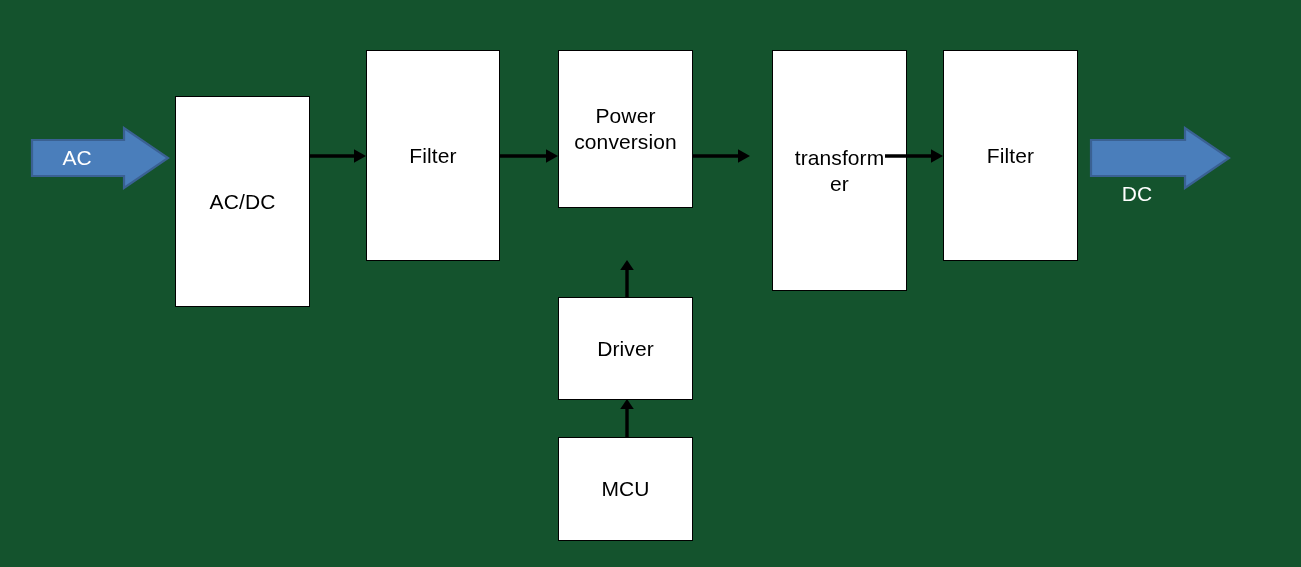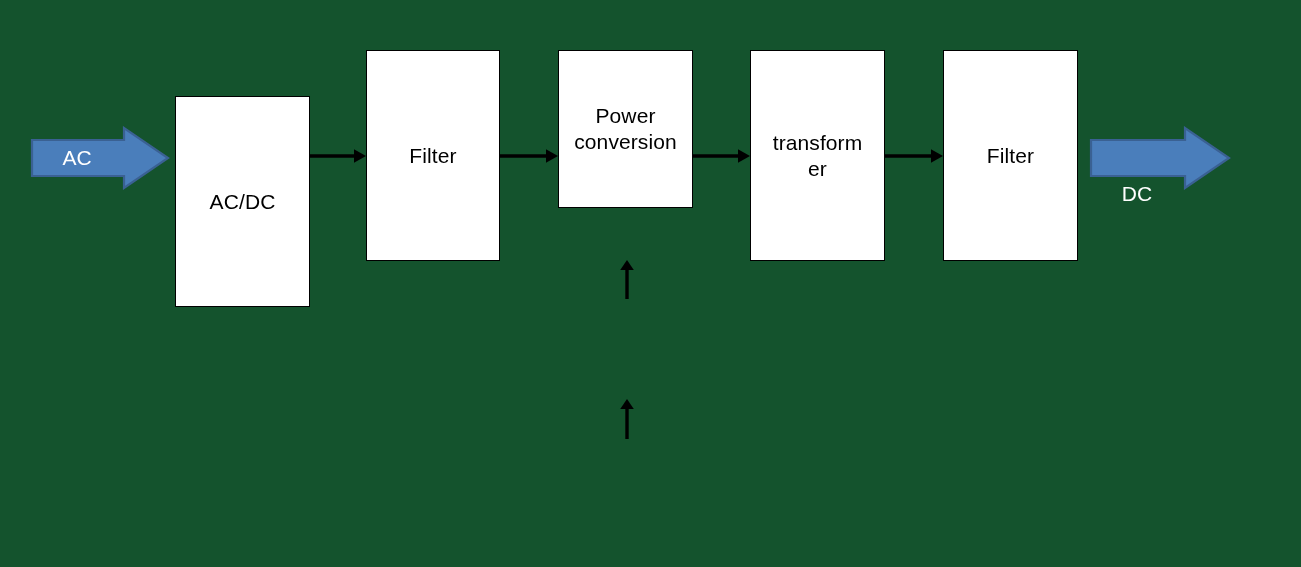--- a/index.html
+++ b/index.html
@@ -87,21 +87,21 @@
   <div class="block" style="left:558px; top:50px; width:135px; height:158px;">
     <span class="block-label">Power
 conversion</span>
   </div>
 
   <svg class="conn" style="left:693px; top:146px;" width="59" height="20" viewBox="0 0 59 20">
     <line x1="0" y1="10" x2="46" y2="10" stroke="#000000" stroke-width="3.4"></line>
     <polygon points="45,3.2 57,10 45,16.8" fill="#000000"></polygon>
   </svg>
 
-  <div class="block" style="left:750px; top:50px; width:135px; height:211px;text-align:center;">
+  <div class="block" style="left:772px; top:50px; width:135px; height:241px;text-align:center;">
     <span class="block-label">transform
 er</span>
   </div>
 
   <svg class="conn" style="left:885px; top:146px;" width="60" height="20" viewBox="0 0 60 20">
     <line x1="0" y1="10" x2="47" y2="10" stroke="#000000" stroke-width="3.4"></line>
     <polygon points="46,3.2 58,10 46,16.8" fill="#000000"></polygon>
   </svg>
 
   <div class="block" style="left:943px; top:50px; width:135px; height:211px;">
@@ -113,20 +113,26 @@
       <polygon points="2,14 96,14 96,2 140,32 96,62 96,50 2,50" fill="#4A7EBB" stroke="#3A6193" stroke-width="2.2" stroke-linejoin="miter"></polygon>
     </svg>
     <span class="io-arrow-text" style="top:20px; right:46px;margin-top:36px;">DC</span>
   </div>
 
   <svg class="conn" style="left:616px; top:260px;" width="22" height="39" viewBox="0 0 22 39">
     <line x1="11" y1="39" x2="11" y2="9" stroke="#000000" stroke-width="3.4"></line>
     <polygon points="4.2,10 11,0 17.8,10" fill="#000000"></polygon>
   </svg>
 
+  <div class="block" style="left:558px; top:297px; width:135px; height:103px;">
+    <span class="block-label">Driver</span>
+  </div>
 
   <svg class="conn" style="left:616px; top:399px;" width="22" height="40" viewBox="0 0 22 40">
     <line x1="11" y1="40" x2="11" y2="9" stroke="#000000" stroke-width="3.4"></line>
     <polygon points="4.2,10 11,0 17.8,10" fill="#000000"></polygon>
   </svg>
 
+  <div class="block" style="left:558px; top:437px; width:135px; height:104px;">
+    <span class="block-label">MCU</span>
+  </div>
 
 </div>
 
 </body></html>

